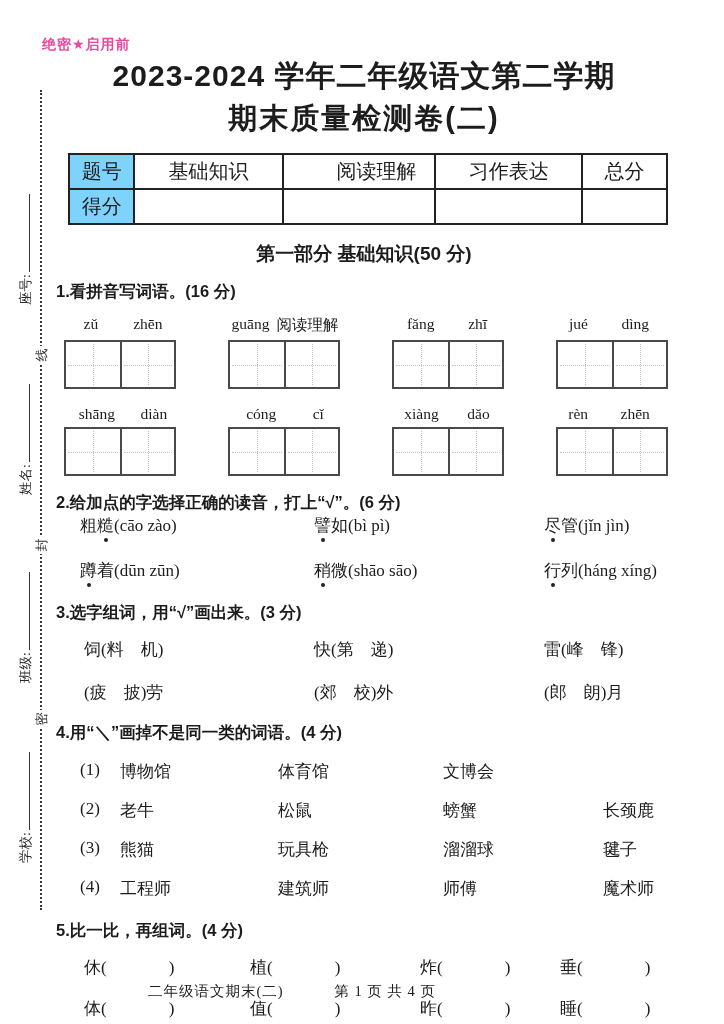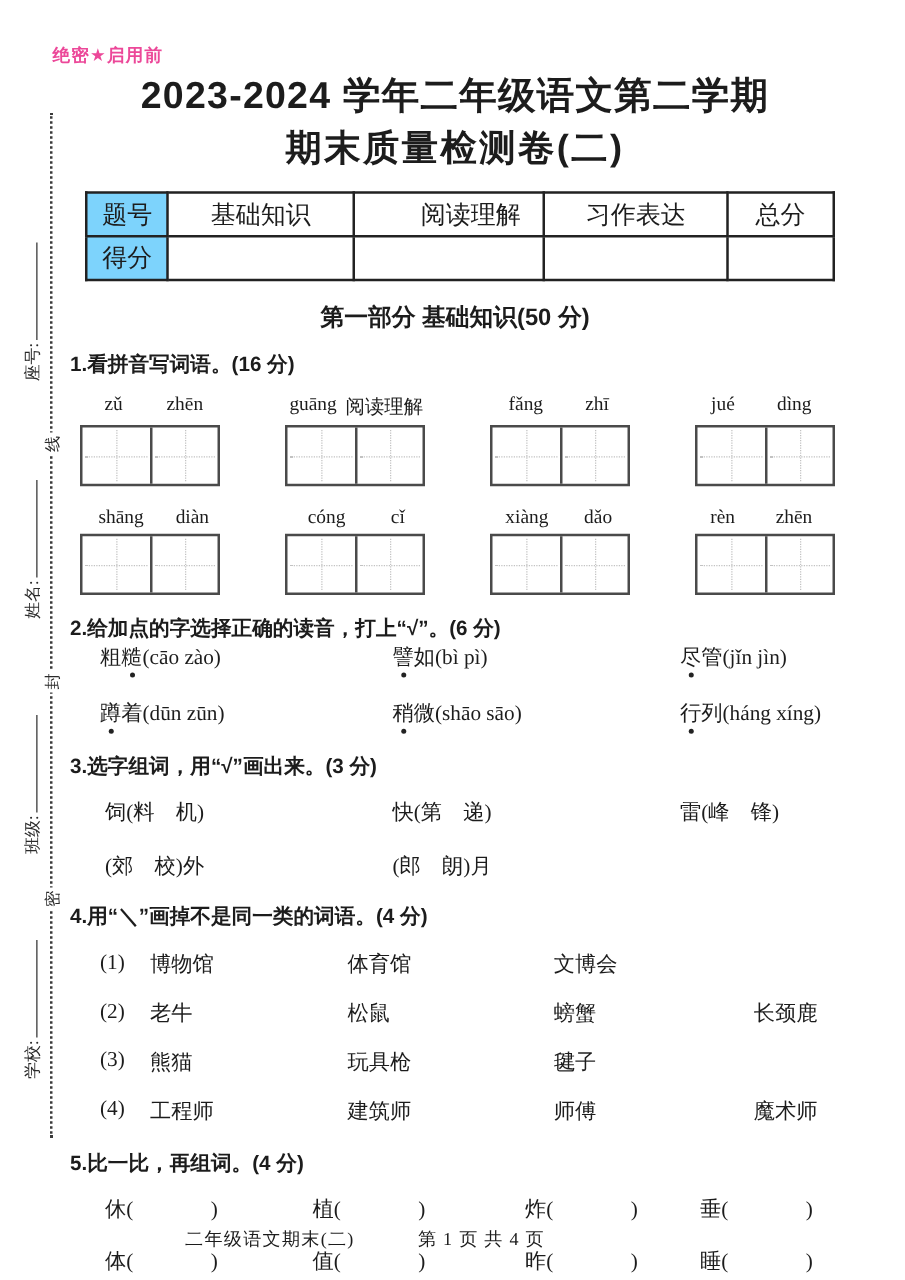--- a/index.html
+++ b/index.html
@@ -208,20 +208,21 @@
     <span><span></span><span class="emph">蹲</span><span>着(dūn  zūn)</span></span>
     <span><span></span><span class="emph">稍</span><span>微(shāo  sāo)</span></span>
     <span><span></span><span class="emph">行</span><span>列(háng  xíng)</span></span>
   </div>
 
   <div class="qlabel" style="margin-top:20px">3.选字组词，用“√”画出来。(3 分)</div>
   <div class="q3-grid">
     <span>饲(料　机)</span>
     <span>快(第　递)</span>
     <span>雷(峰　锋)</span>
+    <span>(疲　披)劳</span>
     <span>(郊　校)外</span>
     <span>(郎　朗)月</span>
   </div>
 
   <div class="qlabel" style="margin-top:18px">4.用“＼”画掉不是同一类的词语。(4 分)</div>
   <div class="q4-row">
     <span>(1)</span>
     <span>博物馆</span>
     <span>体育馆</span>
     <span>文博会</span>
@@ -230,20 +231,21 @@
     <span>(2)</span>
     <span>老牛</span>
     <span>松鼠</span>
     <span>螃蟹</span>
     <span>长颈鹿</span>
   </div>
   <div class="q4-row">
     <span>(3)</span>
     <span>熊猫</span>
     <span>玩具枪</span>
+    <span>溜溜球</span>
     <span>毽子</span>
   </div>
   <div class="q4-row">
     <span>(4)</span>
     <span>工程师</span>
     <span>建筑师</span>
     <span>师傅</span>
     <span>魔术师</span>
   </div>
 

